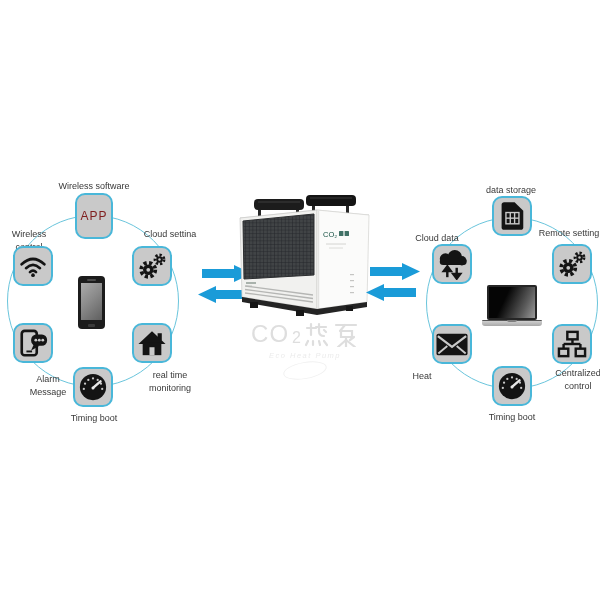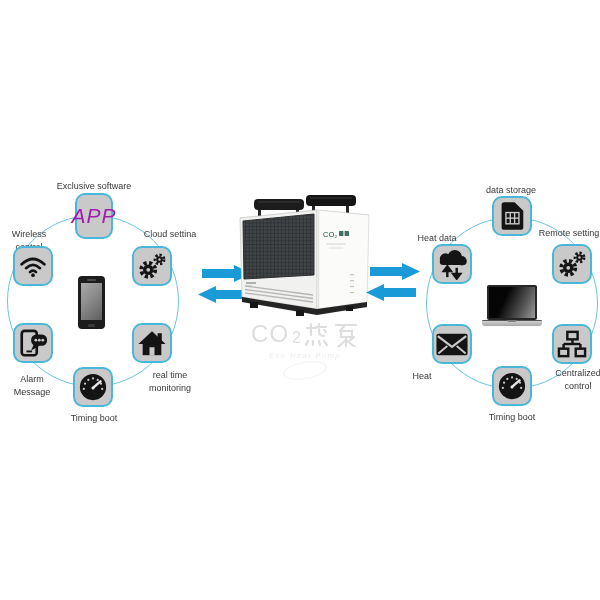--- a/index.html
+++ b/index.html
@@ -5,21 +5,21 @@
   html,body{margin:0;padding:0;background:#fff;}
   .canvas{position:relative;width:600px;height:600px;background:#ffffff;
           font-family:"Liberation Sans",sans-serif;overflow:hidden;}
   .ring{position:absolute;width:172px;height:172px;border:1.6px solid #6ac5dc;
         border-radius:50%;box-sizing:border-box;}
   .node{position:absolute;width:40px;height:40px;background:#c9c9c9;
         border:2px solid #49b7d9;border-radius:10px;box-sizing:border-box;
         display:flex;align-items:center;justify-content:center;}
   .node svg{display:block;}
   .app-node{width:38px;height:46px;}
-  .app-text{font-size:21px;color:#a21caf;letter-spacing:1px;font-style:italic;}
+  .app-text{font-size:12px;color:#7f1d1d;letter-spacing:1px;}
   .lbl{position:absolute;font-size:9px;line-height:12.5px;color:#383838;
        text-align:center;}
   .lbl.left-align{text-align:center;}
   
   .phone{position:absolute;left:78px;top:276px;width:27px;height:53px;
          background:#1c1c1c;border-radius:4px;}
   .phone .screen{position:absolute;left:3px;top:7px;width:21px;height:37px;
          background:linear-gradient(135deg,#ababab 0%,#8b8b8b 45%,#5f5f5f 100%);}
   .phone .speaker{position:absolute;left:9px;top:3px;width:9px;height:2px;
          background:#4a4a4a;border-radius:1px;}
@@ -48,21 +48,21 @@
             border-radius:50%;transform:rotate(-10deg);}
   .abs{position:absolute;}
 </style>
 </head>
 <body>
 
 <div class="canvas">
 
   <div class="ring" style="left:7px;top:215px;"></div>
 
-  <div class="lbl" style="left:34px;top:180px;width:120px;">Exclusive software</div>
+  <div class="lbl" style="left:34px;top:180px;width:120px;">Wireless software</div>
   <div class="node app-node" style="left:75px;top:193px;">
     <span class="app-text">APP</span>
   </div>
 
   <div class="lbl" style="left:0px;top:228px;width:58px;">Wireless control</div>
   <div class="node" style="left:13px;top:246px;">
     <svg width="28" height="24" viewBox="0 0 32 26">
       <g fill="none" stroke="#141414" stroke-width="3" stroke-linecap="round">
         <path d="M3,11 Q16,-1 29,11"></path>
         <path d="M8,15.5 Q16,8 24,15.5"></path>
@@ -90,21 +90,21 @@
       <rect x="9" y="24" width="6" height="2" fill="#141414"></rect>
       <g>
         <rect x="14" y="7" width="17" height="12" rx="5.5" fill="#141414"></rect>
         <polygon points="17,17 14,24 23,19" fill="#141414"></polygon>
         <circle cx="19" cy="13" r="1.5" fill="#c9c9c9"></circle>
         <circle cx="22.7" cy="13" r="1.5" fill="#c9c9c9"></circle>
         <circle cx="26.4" cy="13" r="1.5" fill="#c9c9c9"></circle>
       </g>
     </svg>
   </div>
-  <div class="lbl" style="left:1px;top:373px;width:62px;">Alarm Message</div>
+  <div class="lbl" style="left:1px;top:373px;width:62px;padding-left:16px;">Alarm Message</div>
 
   <div class="node" style="left:132px;top:323px;">
     <svg width="28" height="27" viewBox="0 0 30 28">
       <rect x="21" y="3" width="4.5" height="8" fill="#141414"></rect>
       <polygon points="15,1 29.5,14.5 0.5,14.5" fill="#141414"></polygon>
       <rect x="5" y="13" width="20" height="13.5" fill="#141414"></rect>
       <rect x="12.3" y="18" width="5.4" height="8.5" fill="#c9c9c9"></rect>
     </svg>
   </div>
   <div class="lbl left-align" style="left:141px;top:369px;width:58px;">real time monitoring</div>
@@ -237,21 +237,21 @@
       <path d="M6,1 H18 L28,11 V30 Q28,33 25,33 H6 Q3,33 3,30 V4 Q3,1 6,1 Z" fill="#141414"></path>
       <g fill="none" stroke="#c9c9c9" stroke-width="1.6">
         <rect x="8" y="13" width="15" height="13"></rect>
         <line x1="13" y1="13" x2="13" y2="26"></line>
         <line x1="18" y1="13" x2="18" y2="26"></line>
         <line x1="8" y1="19.5" x2="23" y2="19.5"></line>
       </g>
     </svg>
   </div>
 
-  <div class="lbl" style="left:406px;top:232px;width:62px;">Heat data</div>
+  <div class="lbl" style="left:406px;top:232px;width:62px;">Cloud data</div>
   <div class="node" style="left:432px;top:244px;">
     <svg width="32" height="31" viewBox="0 0 34 33">
       <g fill="#141414">
         <circle cx="10" cy="10.5" r="6"></circle>
         <circle cx="20" cy="8.5" r="7.5"></circle>
         <circle cx="27.5" cy="12.5" r="5"></circle>
         <rect x="4" y="10" width="28.5" height="7" rx="3.5"></rect>
       </g>
       <g stroke="#141414" stroke-width="2.6" fill="#141414">
         <line x1="12" y1="30" x2="12" y2="23"></line>

